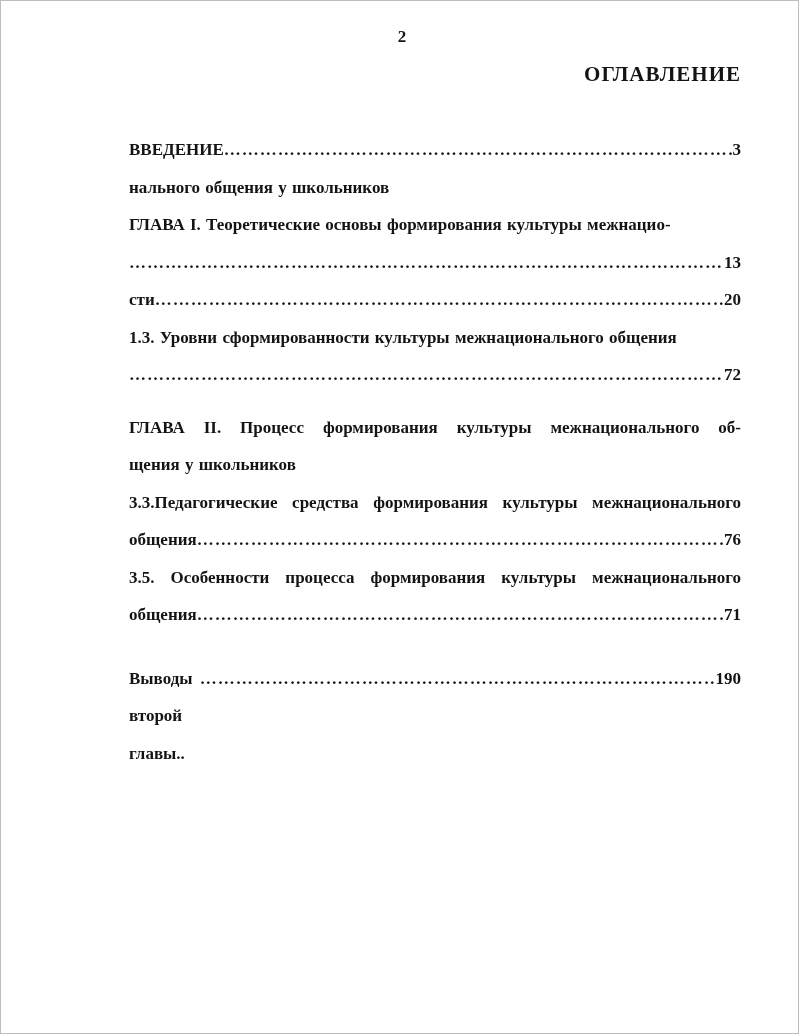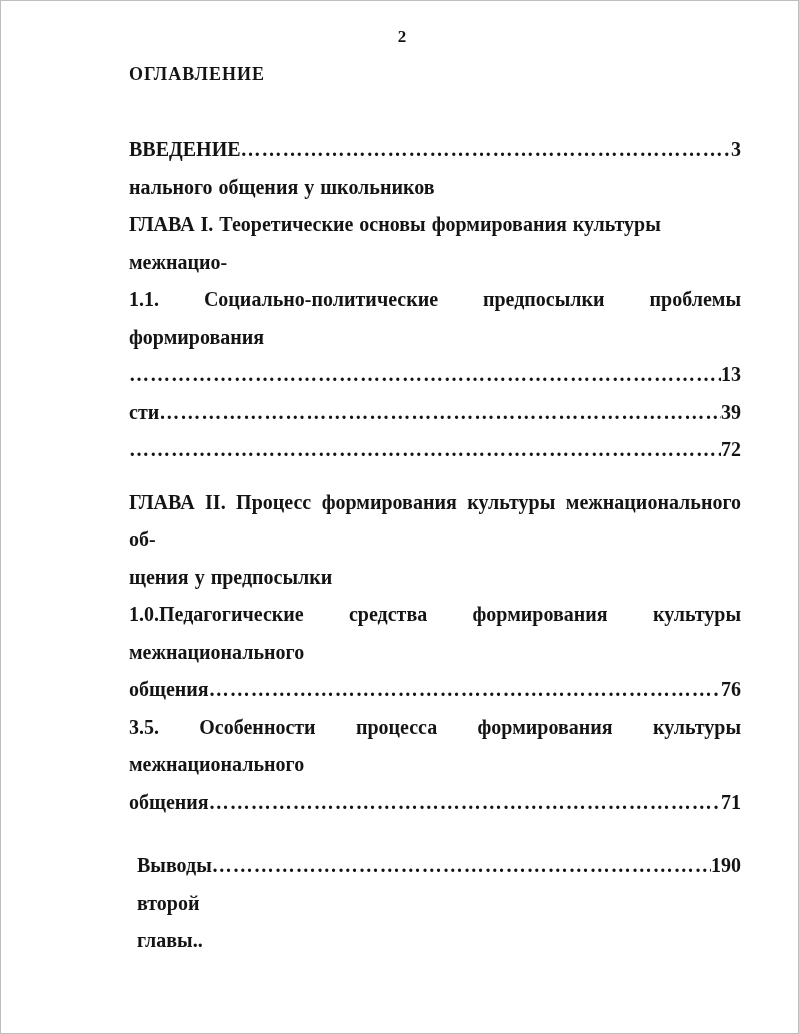--- a/index.html
+++ b/index.html
@@ -22,30 +22,30 @@
     text-align: center;
     font-weight: bold;
     font-size: 17px;
     line-height: 24px;
     margin-bottom: 12px;
     
     margin-left: -66px;
   }
 
   .doc-title {
-    text-align: left;
+    text-align: right;
     font-weight: bold;
-    font-size: 18px;
+    font-size: 21px;
     letter-spacing: 1px;
     line-height: 26px;
     margin-bottom: 44px;
   }
 
   .toc {
-    font-size: 20px;
+    font-size: 17px;
     font-weight: bold;
     word-spacing: 1px;
   }
 
   .toc-line { line-height: 37.5px; }
 
   .toc-line.has-page {
     display: flex;
     align-items: baseline;
   }
@@ -63,55 +63,55 @@
     white-space: nowrap;
     letter-spacing: 1px;
   }
   .toc-leader::after {
     content: "……………………………………………………………………………………………………………………………………………………………………………………………………";
   }
 
   .toc-page { white-space: nowrap; }
 
   .gap-medium { margin-top: 15px; }
-  .gap-large  { margin-top: 26px; margin-left: 8px; }
+  .gap-large  { margin-top: 26px; }
 </style>
 </head>
 <body>
 
 <div class="page">
   <div class="page-number">2</div>
 
   <h1 class="doc-title">ОГЛАВЛЕНИЕ</h1>
 
   <div class="toc">
       <div class="toc-line has-page">
         <span class="toc-text">ВВЕДЕНИЕ </span>
         <span class="toc-leader"></span>
         <span class="toc-page">3</span>
       </div>
       <div class="toc-line"><span class="toc-text">нального общения у школьников</span></div>
       <div class="toc-line"><span class="toc-text">ГЛАВА I. Теоретические основы формирования культуры межнацио-</span></div>
-      <div class="toc-line justify"><span class="toc-text">1.1. Социально-политические предпосылки проблемы формирования</span></div>
       <div class="toc-line has-page">
         <span class="toc-leader"></span>
         <span class="toc-page">13</span>
       </div>
       <div class="toc-line has-page">
         <span class="toc-text">сти</span>
         <span class="toc-leader"></span>
-        <span class="toc-page">39</span>
+        <span class="toc-page">20</span>
       </div>
+      <div class="toc-line"><span class="toc-text">1.3. Уровни сформированности культуры межнационального общения</span></div>
       <div class="toc-line has-page">
         <span class="toc-leader"></span>
         <span class="toc-page">72</span>
       </div>
       <div class="toc-line justify gap-medium"><span class="toc-text">ГЛАВА II. Процесс формирования культуры межнационального об-</span></div>
-      <div class="toc-line"><span class="toc-text">щения у предпосылки</span></div>
-      <div class="toc-line justify"><span class="toc-text">1.0.Педагогические средства формирования культуры межнационального</span></div>
+      <div class="toc-line"><span class="toc-text">щения у школьников</span></div>
+      <div class="toc-line justify"><span class="toc-text">3.3.Педагогические средства формирования культуры межнационального</span></div>
       <div class="toc-line has-page">
         <span class="toc-text">общения </span>
         <span class="toc-leader"></span>
         <span class="toc-page">76</span>
       </div>
       <div class="toc-line justify"><span class="toc-text">3.5. Особенности процесса формирования культуры межнационального</span></div>
       <div class="toc-line has-page">
         <span class="toc-text">общения </span>
         <span class="toc-leader"></span>
         <span class="toc-page">71</span>

